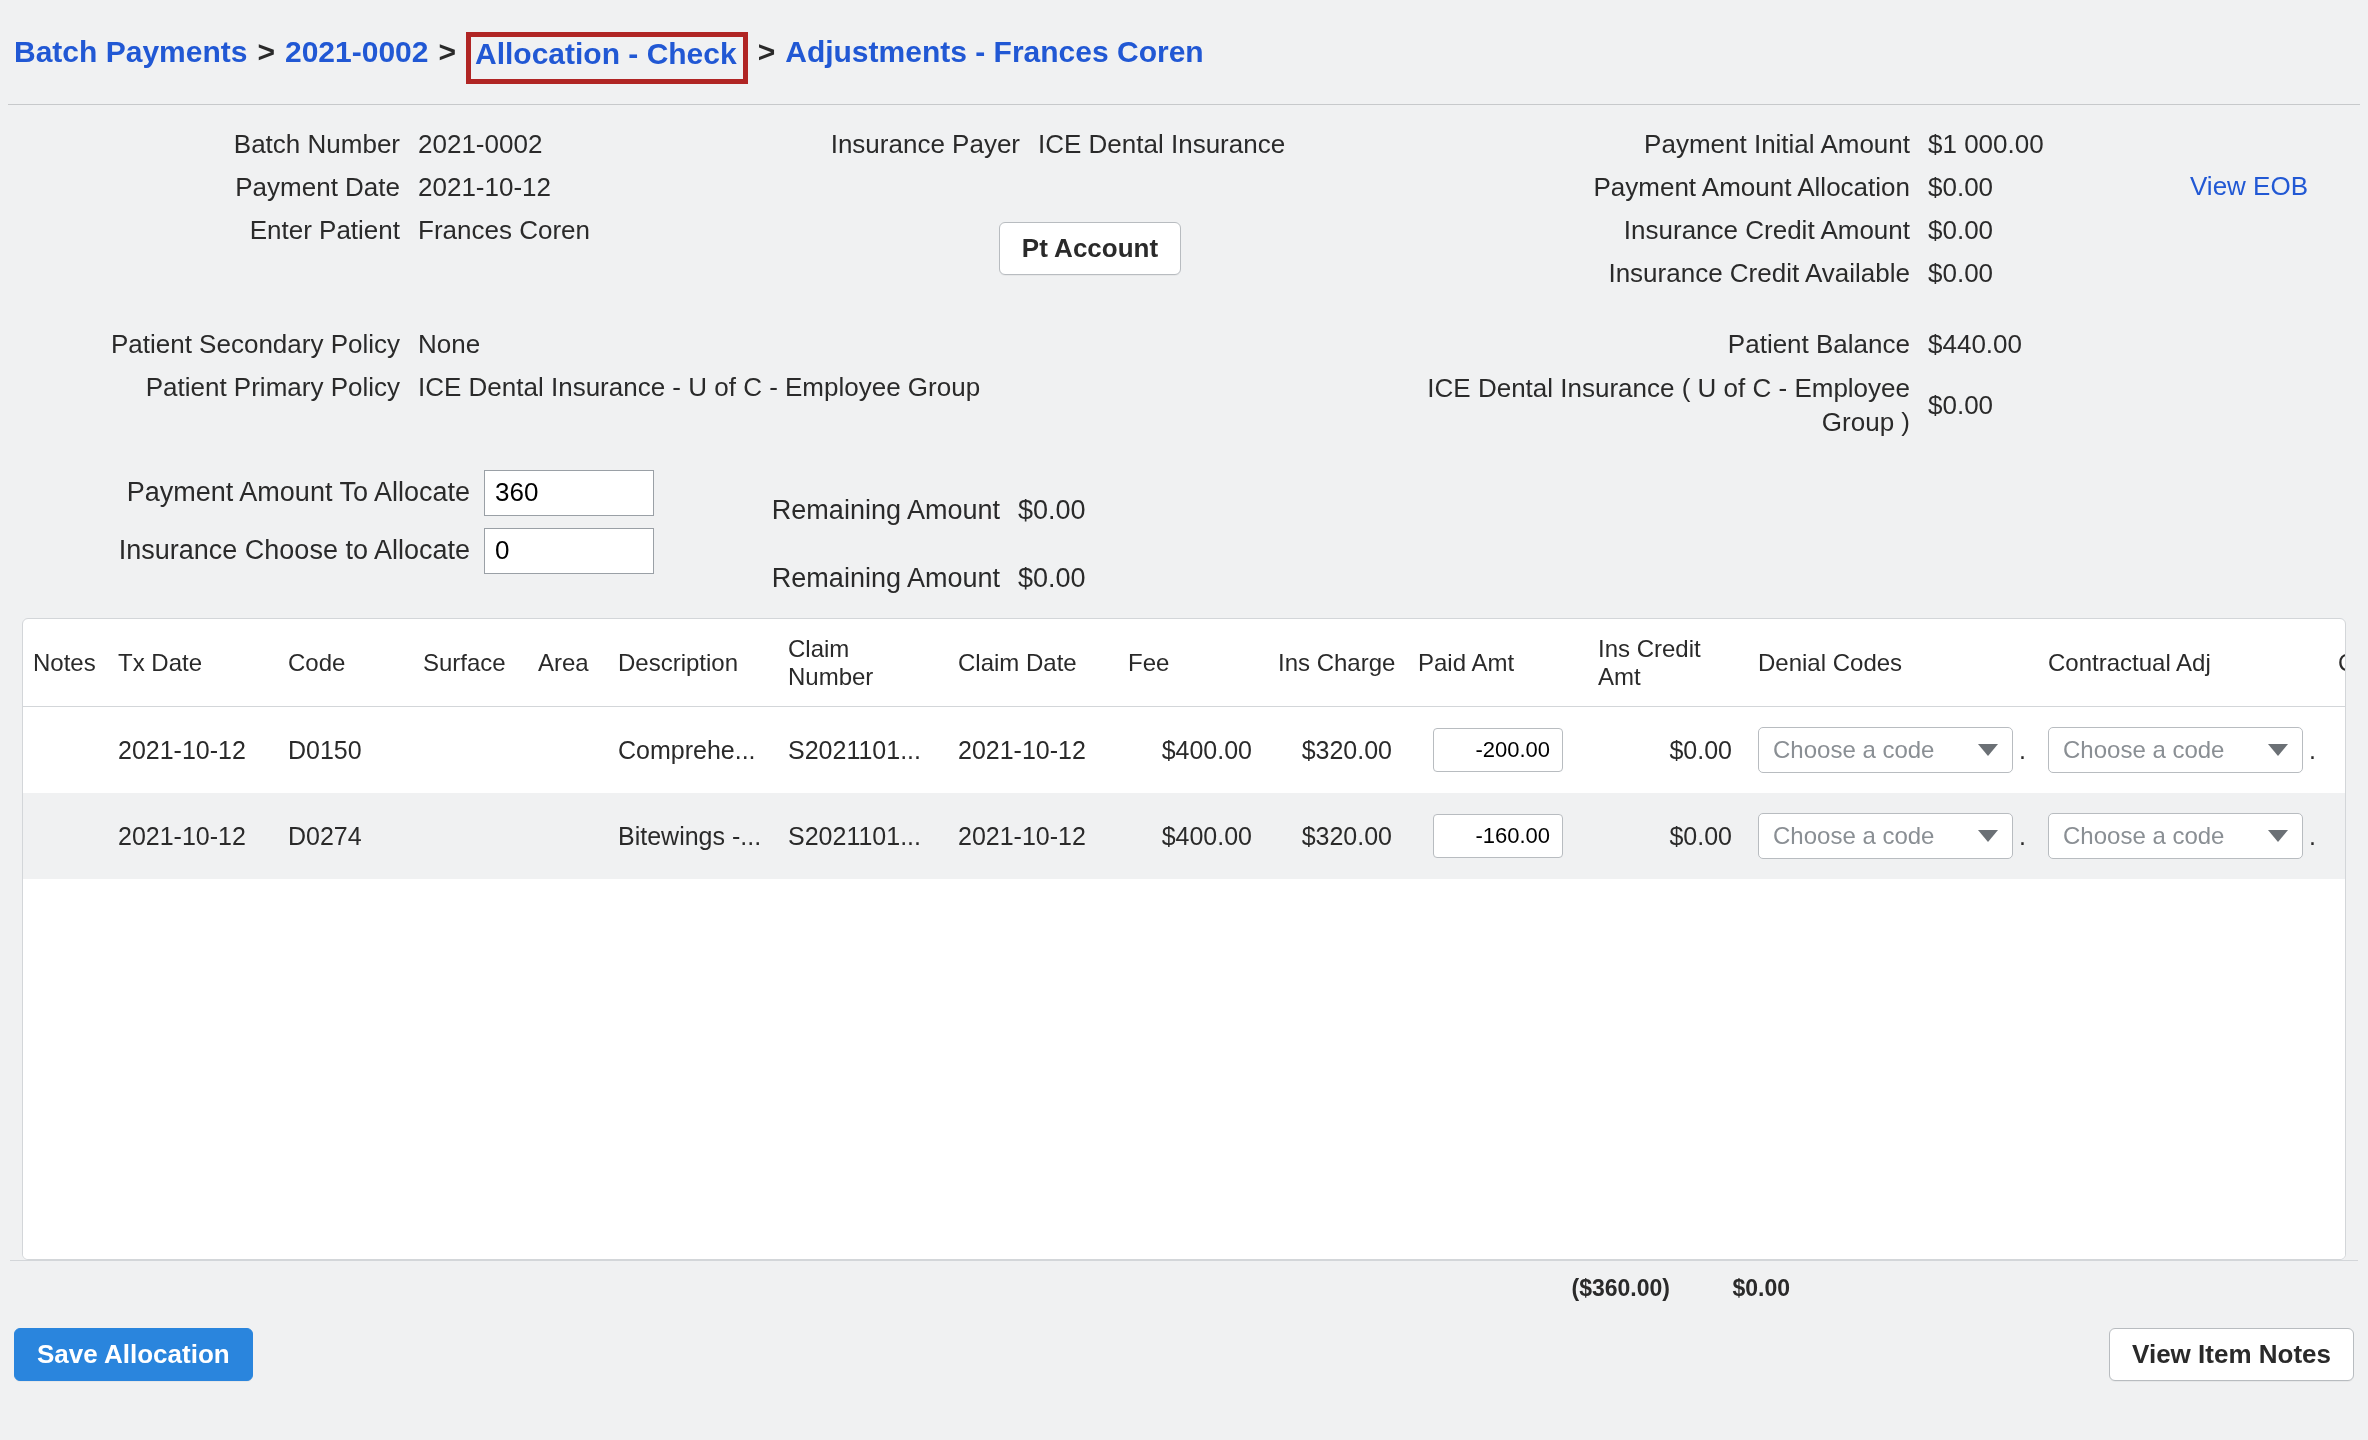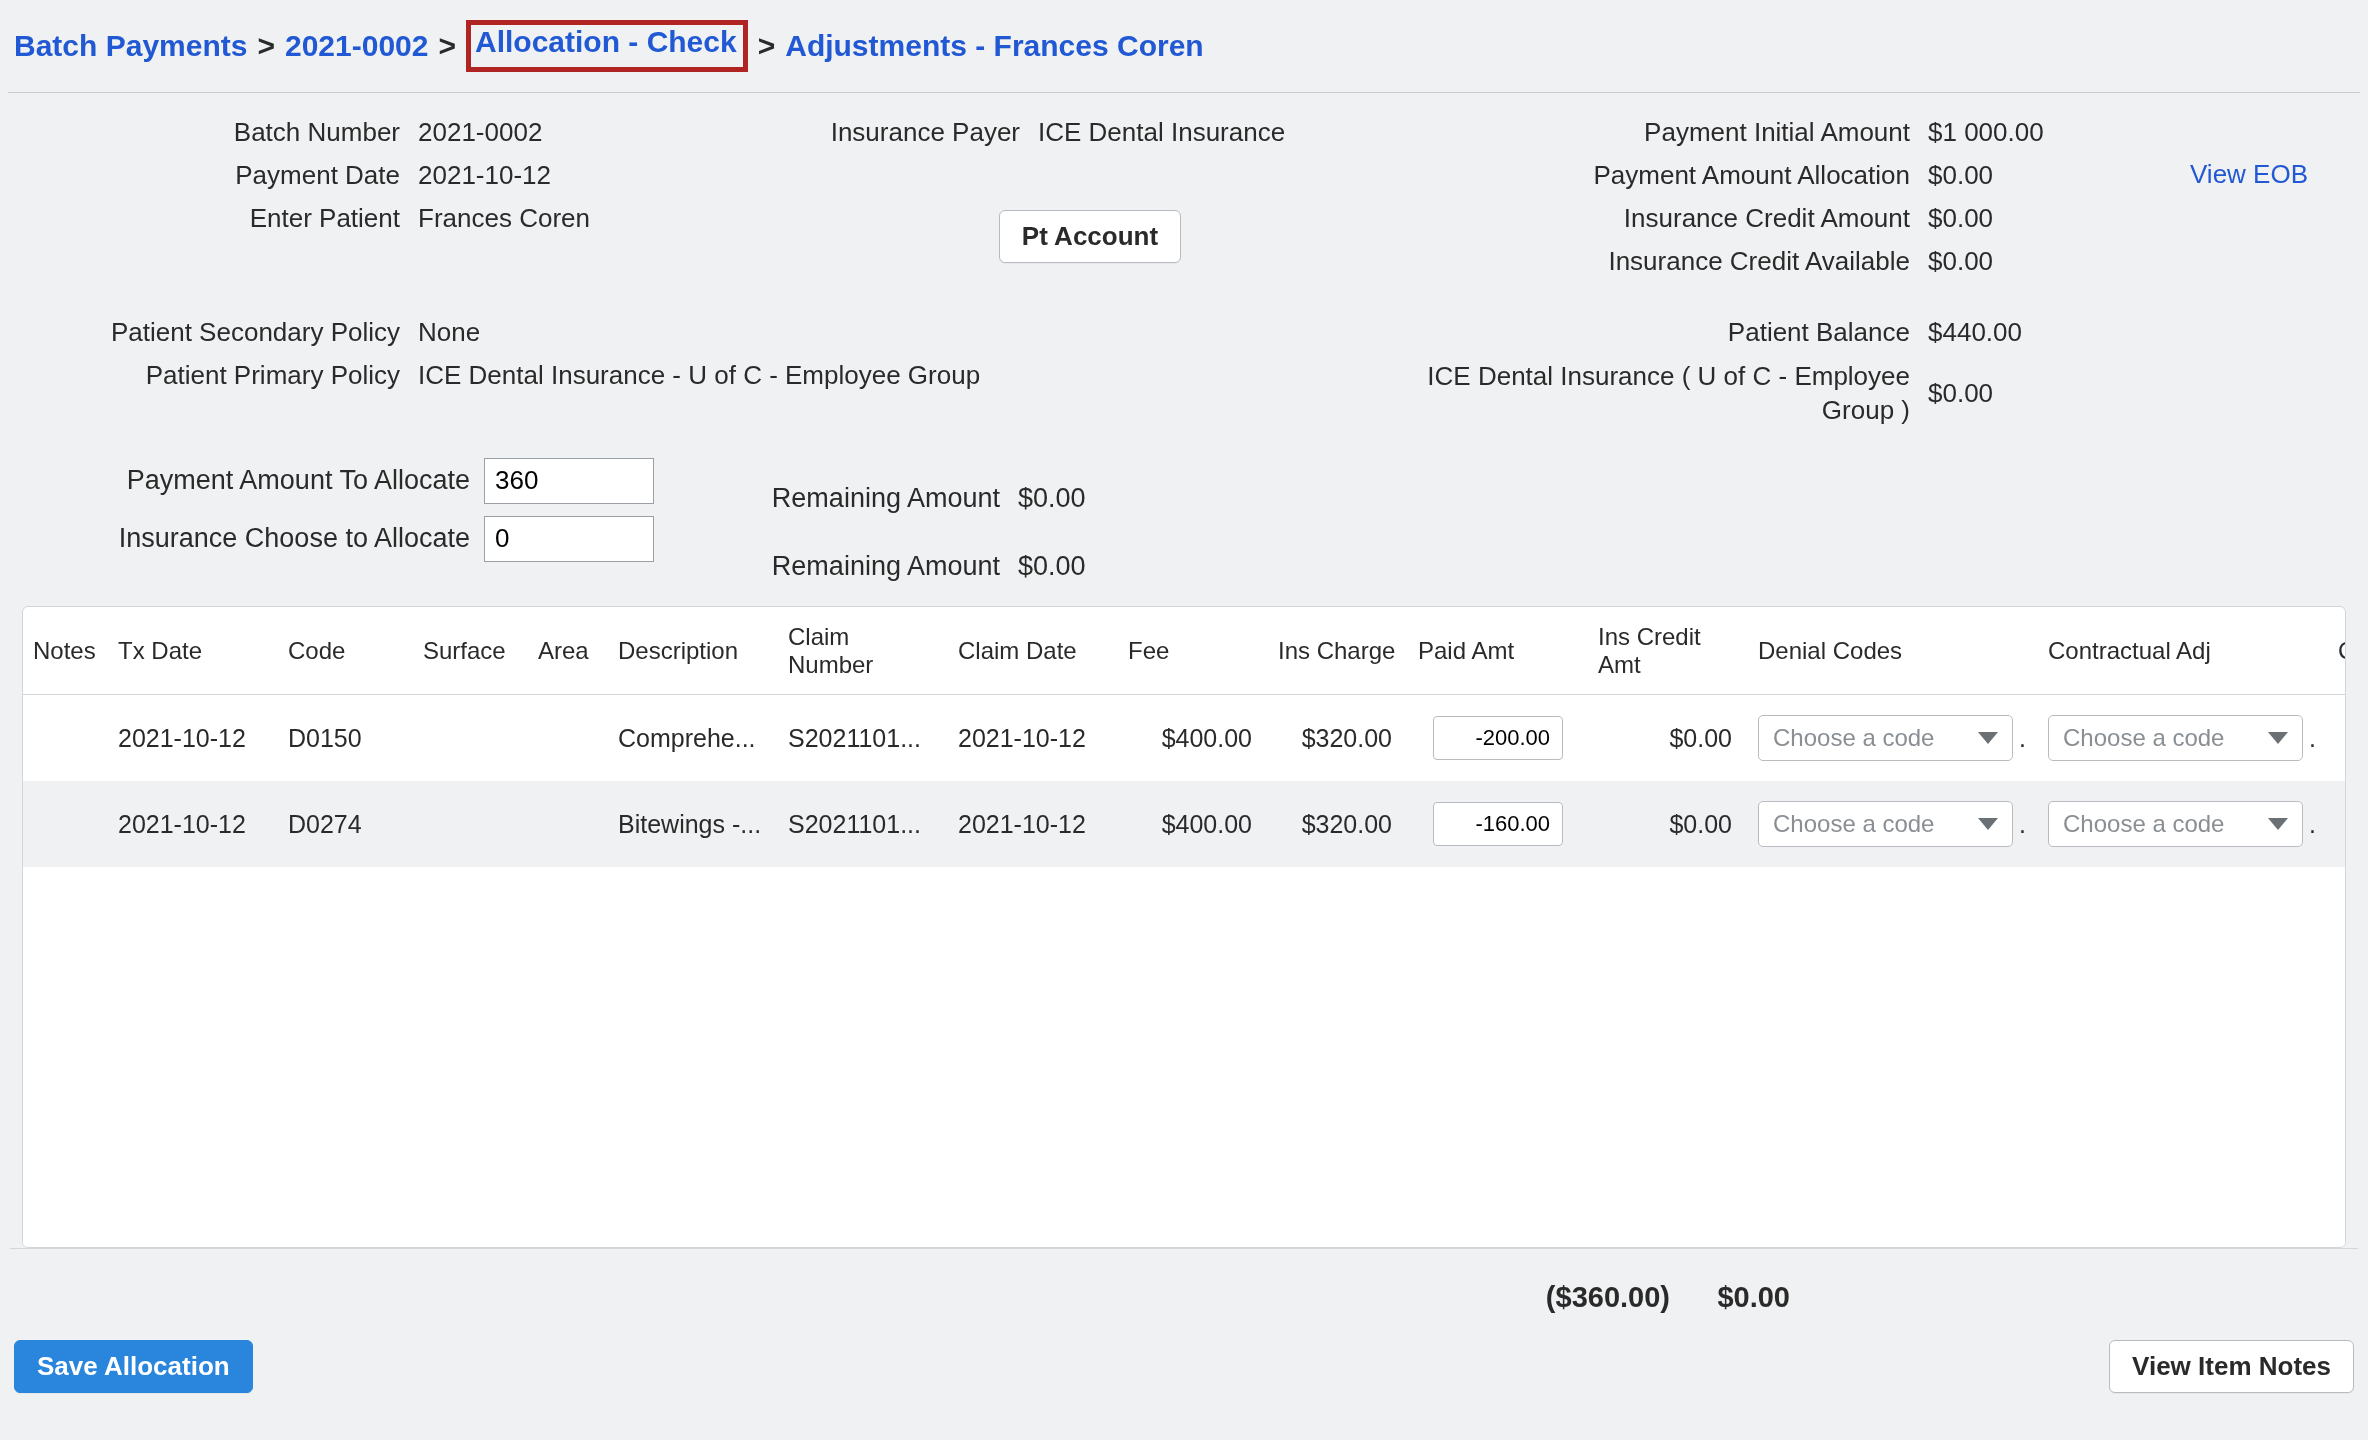--- a/index.html
+++ b/index.html
@@ -36,20 +36,21 @@
     padding: 0 4px;
   }
   .breadcrumb .current {
     color: #2158d4;
     font-weight: 700;
   }
   .breadcrumb .highlighted-box {
     border: 5px solid #b02524;
     padding: 0px 6px 8px 4px;
     display: inline-block;
+    margin-top: 12px;
   }
 
   
   .info-area {
     padding: 18px 12px 10px 12px;
   }
   .info-row {
     display: grid;
     grid-template-columns: 790px 560px 820px 200px;
     column-gap: 0;
@@ -213,22 +214,22 @@
 
   .table-body-space {
     height: 380px;
     background:#fff;
   }
 
   
   .totals-row {
     display: grid;
     grid-template-columns: 1480px 180px 120px;
-    padding: 32px 0 8px 0;
-    font-size: 29px;
+    padding: 14px 0 8px 0;
+    font-size: 23px;
     font-weight: 700;
     border-top: 1px solid #d3d6d9;
     margin: 0 2px;
   }
   .totals-row .t1 { text-align:right; }
   .totals-row .t2 { text-align:right; }
 
   .footer-bar {
     display: flex;
     justify-content: space-between;

